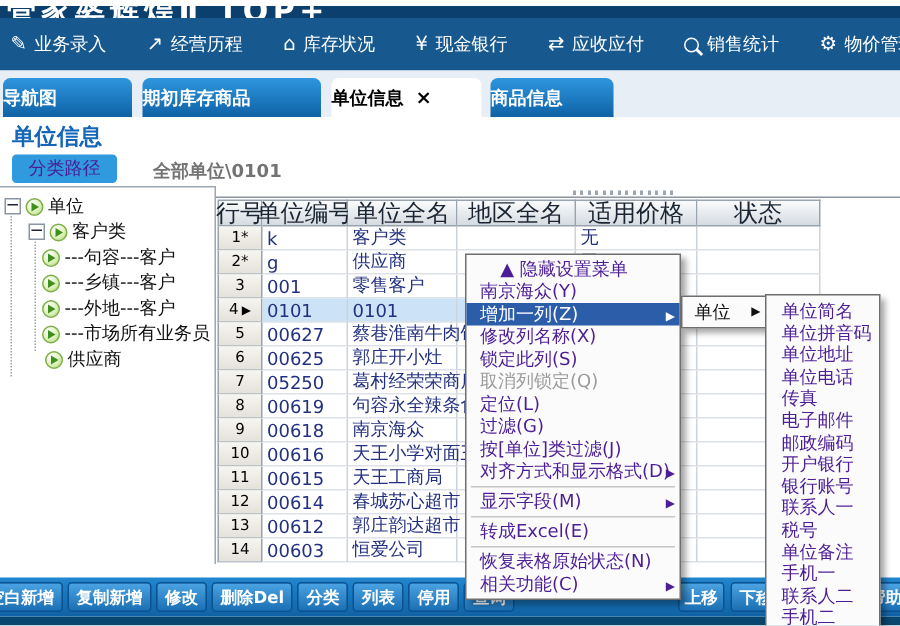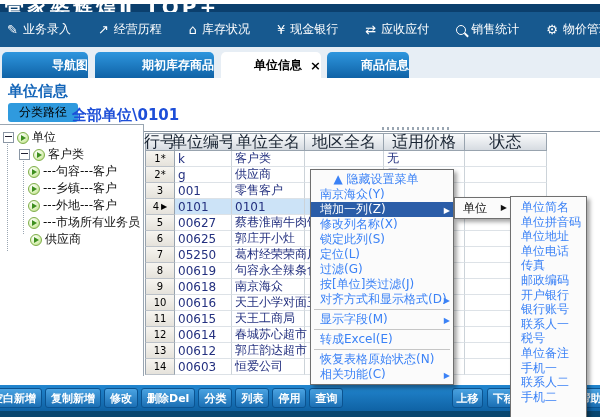--- a/index.html
+++ b/index.html
@@ -9,27 +9,27 @@
   .titlebar{position:absolute;top:4px;left:0;width:600px;height:12px;background:#0b3f6d;overflow:hidden;}
   .titlebar .big{position:absolute;top:-10px;left:4px;color:#fff;font-size:20px;font-weight:bold;letter-spacing:3px;white-space:nowrap;}
   
   .menubar{position:absolute;top:12px;left:0;width:600px;height:35px;background:#17598f;display:flex;align-items:center;padding-left:7px;box-sizing:border-box;overflow:hidden;}
   .menu-item{flex:0 0 auto;display:flex;align-items:center;gap:5px;color:#fff;font-size:12px;margin-right:27px;white-space:nowrap;cursor:default;}
   .mi-glyph{font-size:13px;line-height:13px;}
   .mag{width:8px;height:8px;border:1.5px solid #fff;border-radius:50%;position:relative;display:inline-block;}
   .mag::after{content:"";position:absolute;width:5px;height:1.5px;background:#fff;transform:rotate(45deg);right:-4px;bottom:-2px;}
   
   .tabbar{position:absolute;top:47px;left:0;width:600px;height:31px;background:#e7eef5;}
-  .tab{position:absolute;bottom:0;height:26px;border-radius:5px 5px 0 0;background:linear-gradient(#2e96de,#0f62a6);color:#fff;font-size:12px;font-weight:bold;display:flex;align-items:center;justify-content:flex-end;gap:8px;box-sizing:border-box;}
+  .tab{position:absolute;bottom:0;height:26px;border-radius:5px 5px 0 0;background:linear-gradient(#2e96de,#0f62a6);color:#fff;font-size:12px;font-weight:bold;display:flex;align-items:center;justify-content:flex-start;gap:8px;box-sizing:border-box;}
   .tab.active{background:#fff;color:#000;}
   .tab .x{font-weight:bold;font-size:13px;}
   
   .page-title{position:absolute;top:82px;left:8px;font-size:15px;font-weight:bold;color:#1566b9;}
-  .cat-btn{position:absolute;top:103px;left:8px;width:70px;height:19px;background:#2f9ade;color:#000000;font-size:12px;border-radius:3px;display:flex;align-items:center;justify-content:center;}
-  .cat-path{position:absolute;top:106px;left:72px;font-size:15px;font-weight:bold;color:#1d4ed8;}
+  .cat-btn{position:absolute;top:103px;left:8px;width:70px;height:19px;background:#2f9ade;color:#4c1d95;font-size:12px;border-radius:3px;display:flex;align-items:center;justify-content:center;}
+  .cat-path{position:absolute;top:106px;left:102px;font-size:12px;font-weight:bold;color:#737373;}
   
   .tree{position:absolute;top:124px;left:0;width:144px;height:252px;border-top:1px solid #9aa6b2;border-right:1px solid #9aa6b2;background:#fff;box-sizing:border-box;padding-top:4px;font-size:12px;color:#111;}
   .tree-row{height:17px;display:flex;align-items:center;gap:3px;white-space:nowrap;}
   .lv0{padding-left:3px}.lv1{padding-left:19px}.lv2{padding-left:28px}
   .expander{width:9px;height:9px;border:1px solid #8a96a4;background:#fff;position:relative;flex:0 0 auto;}
   .expander::after{content:"";position:absolute;left:1px;right:1px;top:3px;height:1px;background:#223;}
   .play{width:12px;height:12px;border-radius:50%;background:radial-gradient(circle at 35% 30%,#ffffff,#d9f0b4 60%,#a8d06a);border:1px solid #7fae4a;position:relative;flex:0 0 auto;box-sizing:border-box;}
   .play::after{content:"";position:absolute;left:3px;top:2px;border-left:5px solid #3e8f1f;border-top:3px solid transparent;border-bottom:3px solid transparent;}
   .vdots{position:absolute;border-left:1px dotted #9aa6b2;width:0;}
   
@@ -42,21 +42,21 @@
   .gh:first-child{border-left:1px solid #98a3ae;}
   .w0{width:30px}.w1{width:57px}.w2{width:73px}.w3{width:79px}.w4{width:81px}.w5{width:82px}
   .grid-row{display:flex;height:16px;}
   .rn{box-sizing:border-box;background:linear-gradient(#f7f5f0,#e5e2db);border-left:1px solid #98a3ae;border-right:1px solid #98a3ae;border-bottom:1px solid #bcc2c9;font-size:10px;color:#000;display:flex;align-items:center;justify-content:center;gap:2px;}
   .rn .mk{font-size:8px;line-height:8px;}
   .cell{box-sizing:border-box;border-right:1px solid #ccd3d9;border-bottom:1px solid #dde2e7;font-size:12px;color:#23307f;padding-left:3px;display:flex;align-items:center;white-space:nowrap;}
   .cell.name{overflow:visible;position:relative;z-index:1;}
   .sel .cell{background:#cce3f7;}
   
   .cmenu{position:absolute;left:310px;top:169px;width:144px;background:#fbfbfb;border:1px solid #6f6f6f;box-shadow:3px 3px 4px rgba(0,0,0,.35);z-index:10;padding:2px 0;box-sizing:border-box;}
-  .cm-item{height:15px;line-height:15px;font-size:12px;color:#3b82f6;padding:0 12px 0 9px;position:relative;white-space:nowrap;overflow:hidden;cursor:default;}
+  .cm-item{height:15px;line-height:15px;font-size:12px;color:#4c1d95;padding:0 12px 0 9px;position:relative;white-space:nowrap;overflow:hidden;cursor:default;}
   .cm-item .arr{position:absolute;right:3px;top:1px;font-size:8px;}
   .cm-item.hl{background:#2b5da8;color:#fff;}
   .cm-item.dis{color:#9b9b9b;}
   .cm-item.ctr{text-align:center;padding-left:0;}
   .cm-sep{height:1px;background:#c6c6c6;margin:2px 3px;}
   
   .sub1{position:absolute;left:454px;top:197px;width:57px;height:22px;background:#fbfbfb;border:1px solid #6f6f6f;box-shadow:3px 3px 4px rgba(0,0,0,.35);z-index:11;box-sizing:border-box;display:flex;align-items:center;padding-left:8px;font-size:12px;color:#111;}
   .sub1 .arr{position:absolute;right:3px;top:5px;font-size:8px;}
   .sub2{position:absolute;left:510px;top:196px;width:77px;height:230px;background:#fbfbfb;border:1px solid #6f6f6f;box-shadow:3px 3px 4px rgba(0,0,0,.35);z-index:12;box-sizing:border-box;padding:3px 0;}
   .sub2 .cm-item{height:14.6px;line-height:14.6px;padding:0 2px 0 10px;}
@@ -309,20 +309,21 @@
 
 <div class="cmenu">
   <div class="cm-item ctr">▲ 隐藏设置菜单</div>
   <div class="cm-item">南京海众(Y)</div>
   <div class="cm-item hl">
     <span>增加一列(Z)</span>
     <span class="arr">▶</span>
   </div>
   <div class="cm-item">修改列名称(X)</div>
   <div class="cm-item">锁定此列(S)</div>
+  <div class="cm-item dis">取消列锁定(Q)</div>
   <div class="cm-item">定位(L)</div>
   <div class="cm-item">过滤(G)</div>
   <div class="cm-item">按[单位]类过滤(J)</div>
   <div class="cm-item">
     <span>对齐方式和显示格式(D)</span>
     <span class="arr">▶</span>
   </div>
   <div class="cm-sep"></div>
   <div class="cm-item">
     <span>显示字段(M)</span>
@@ -342,20 +343,21 @@
   <span>单位</span>
   <span class="arr">▶</span>
 </div>
 
 <div class="sub2">
   <div class="cm-item">单位简名</div>
   <div class="cm-item">单位拼音码</div>
   <div class="cm-item">单位地址</div>
   <div class="cm-item">单位电话</div>
   <div class="cm-item">传真</div>
+  <div class="cm-item">电子邮件</div>
   <div class="cm-item">邮政编码</div>
   <div class="cm-item">开户银行</div>
   <div class="cm-item">银行账号</div>
   <div class="cm-item">联系人一</div>
   <div class="cm-item">税号</div>
   <div class="cm-item">单位备注</div>
   <div class="cm-item">手机一</div>
   <div class="cm-item">联系人二</div>
   <div class="cm-item">手机二</div>
 </div>

